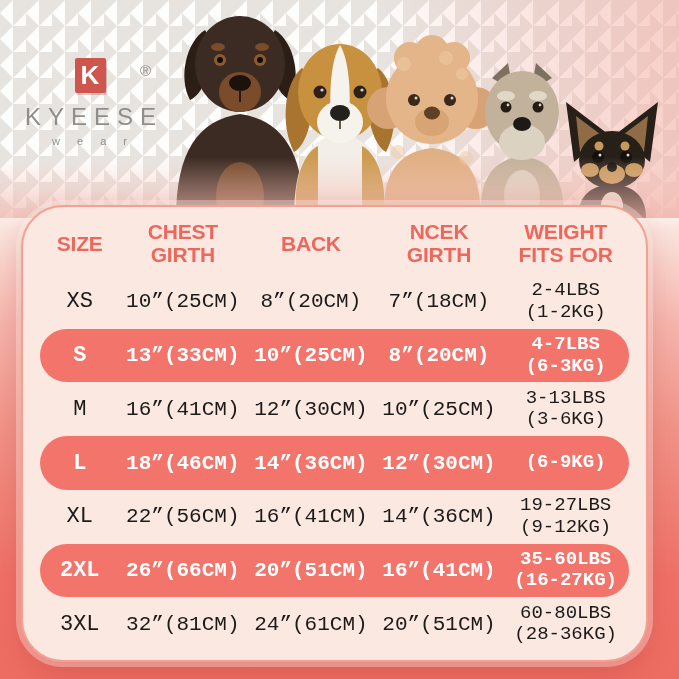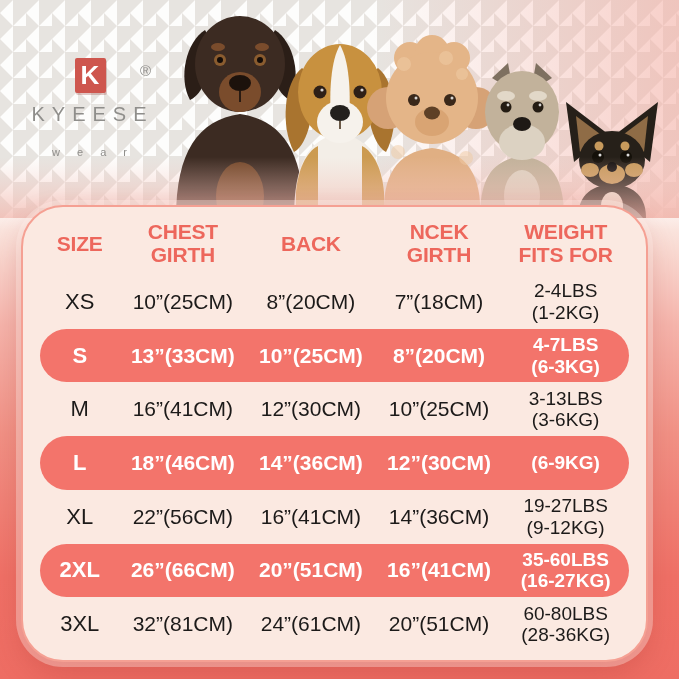--- a/index.html
+++ b/index.html
@@ -13,37 +13,37 @@
   
   .logo{position:absolute;top:58px;left:20px;width:140px;z-index:2;text-align:center;}
   .logo-mark{
     position:relative;width:31px;height:35px;margin:0 auto;
     background:var(--logo-red,#CE564E);border-radius:2px;
     display:flex;align-items:center;justify-content:center;
     color:#fff;font-size:26px;font-weight:700;
     box-shadow:1px 2px 0 rgba(140,40,30,.25);
   }
   .logo-reg{position:absolute;top:4px;left:120px;font-size:15px;color:var(--logo-gray,#8F8E8B);}
-  .logo-name{margin-top:10px;font-size:20px;letter-spacing:7px;color:var(--logo-gray,#8F8E8B);font-weight:400;padding-left:5px;}
-  .logo-sub{margin-top:20px;font-size:11px;letter-spacing:7px;color:var(--logo-gray,#8F8E8B);padding-left:6px;}
+  .logo-name{margin-top:10px;font-size:24px;letter-spacing:7px;color:var(--logo-gray,#8F8E8B);font-weight:400;padding-left:5px;}
+  .logo-sub{margin-top:4px;font-size:11px;letter-spacing:7px;color:var(--logo-gray,#8F8E8B);padding-left:6px;}
   
   .card{
     position:absolute;left:21px;top:205px;width:627px;height:457px;z-index:3;
     background:var(--card-bg,#FBE9E1);
     border:2px solid #F5A093;border-radius:42px;box-sizing:border-box;
     padding:6px 17px 9px;display:flex;flex-direction:column;
     box-shadow:0 0 0 5px rgba(255,238,233,.35),0 12px 28px rgba(170,55,45,.28);
   }
   .thead,.trow{
     display:grid;grid-template-columns:13.5% 21.5% 22% 21.5% 21.5%;
     align-items:center;text-align:center;
   }
   .thead{height:62px;flex:0 0 auto;}
   .hcell{color:var(--header-text,#ED675C);font-weight:700;font-size:21px;line-height:1.08;letter-spacing:-.2px;}
-  .tbody{flex:1;display:flex;flex-direction:column;}
+  .tbody{flex:1;display:flex;flex-direction:column;font-family:Liberation Mono, monospace;}
   .trow{flex:1;color:var(--row-text,#1C1A19);}
   .trow.hl{background:var(--highlight-row,#F3746B);border-radius:30px;color:var(--highlight-text,#FFFFFF);}
   .cell{font-size:21px;}
   .c-size{font-size:22px;}
   .c-weight{font-size:19px;line-height:1.14;}
   .trow.hl .cell{font-weight:700;}
 </style>
 </head>
 <body>
 

